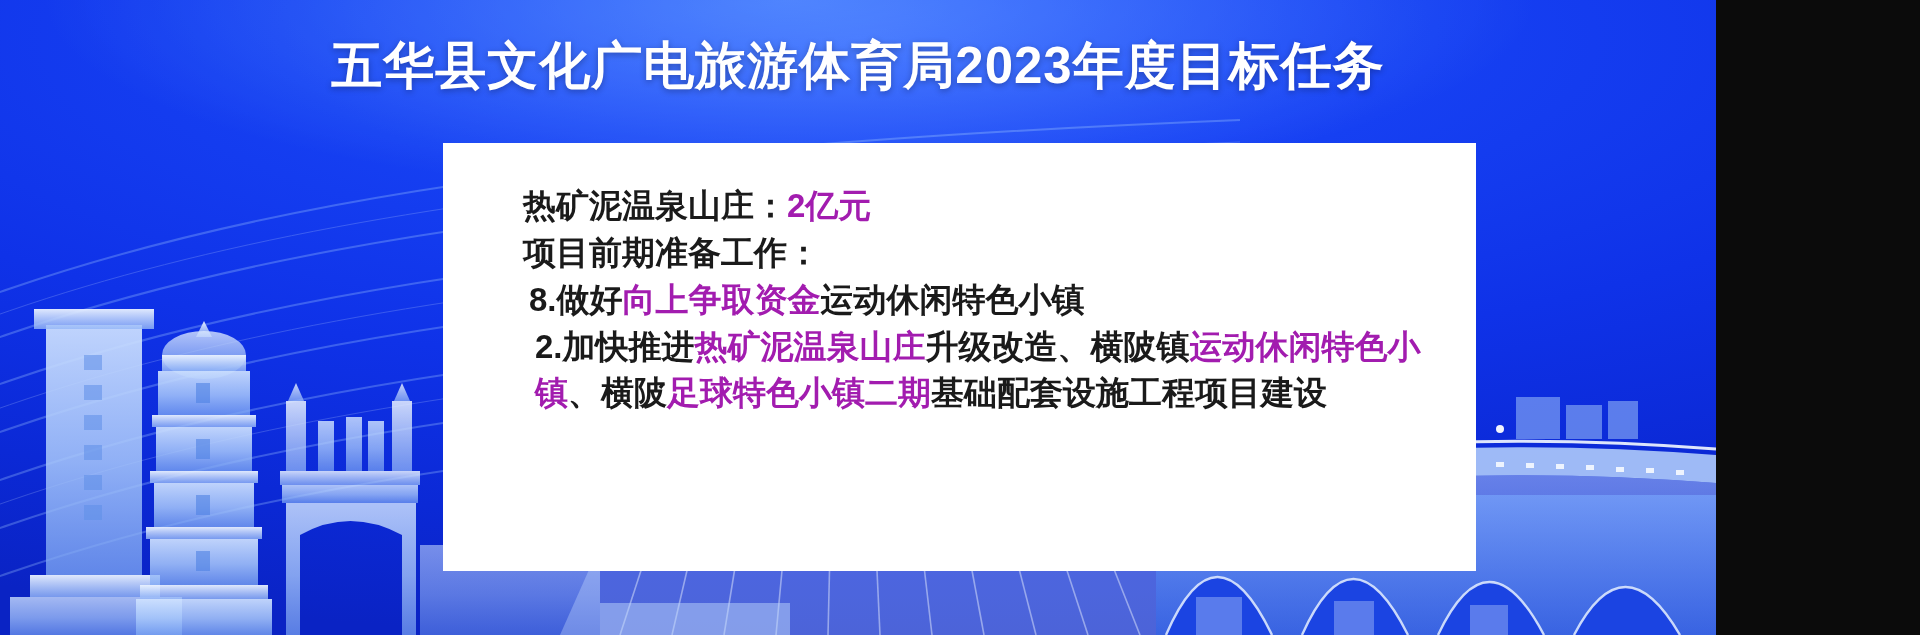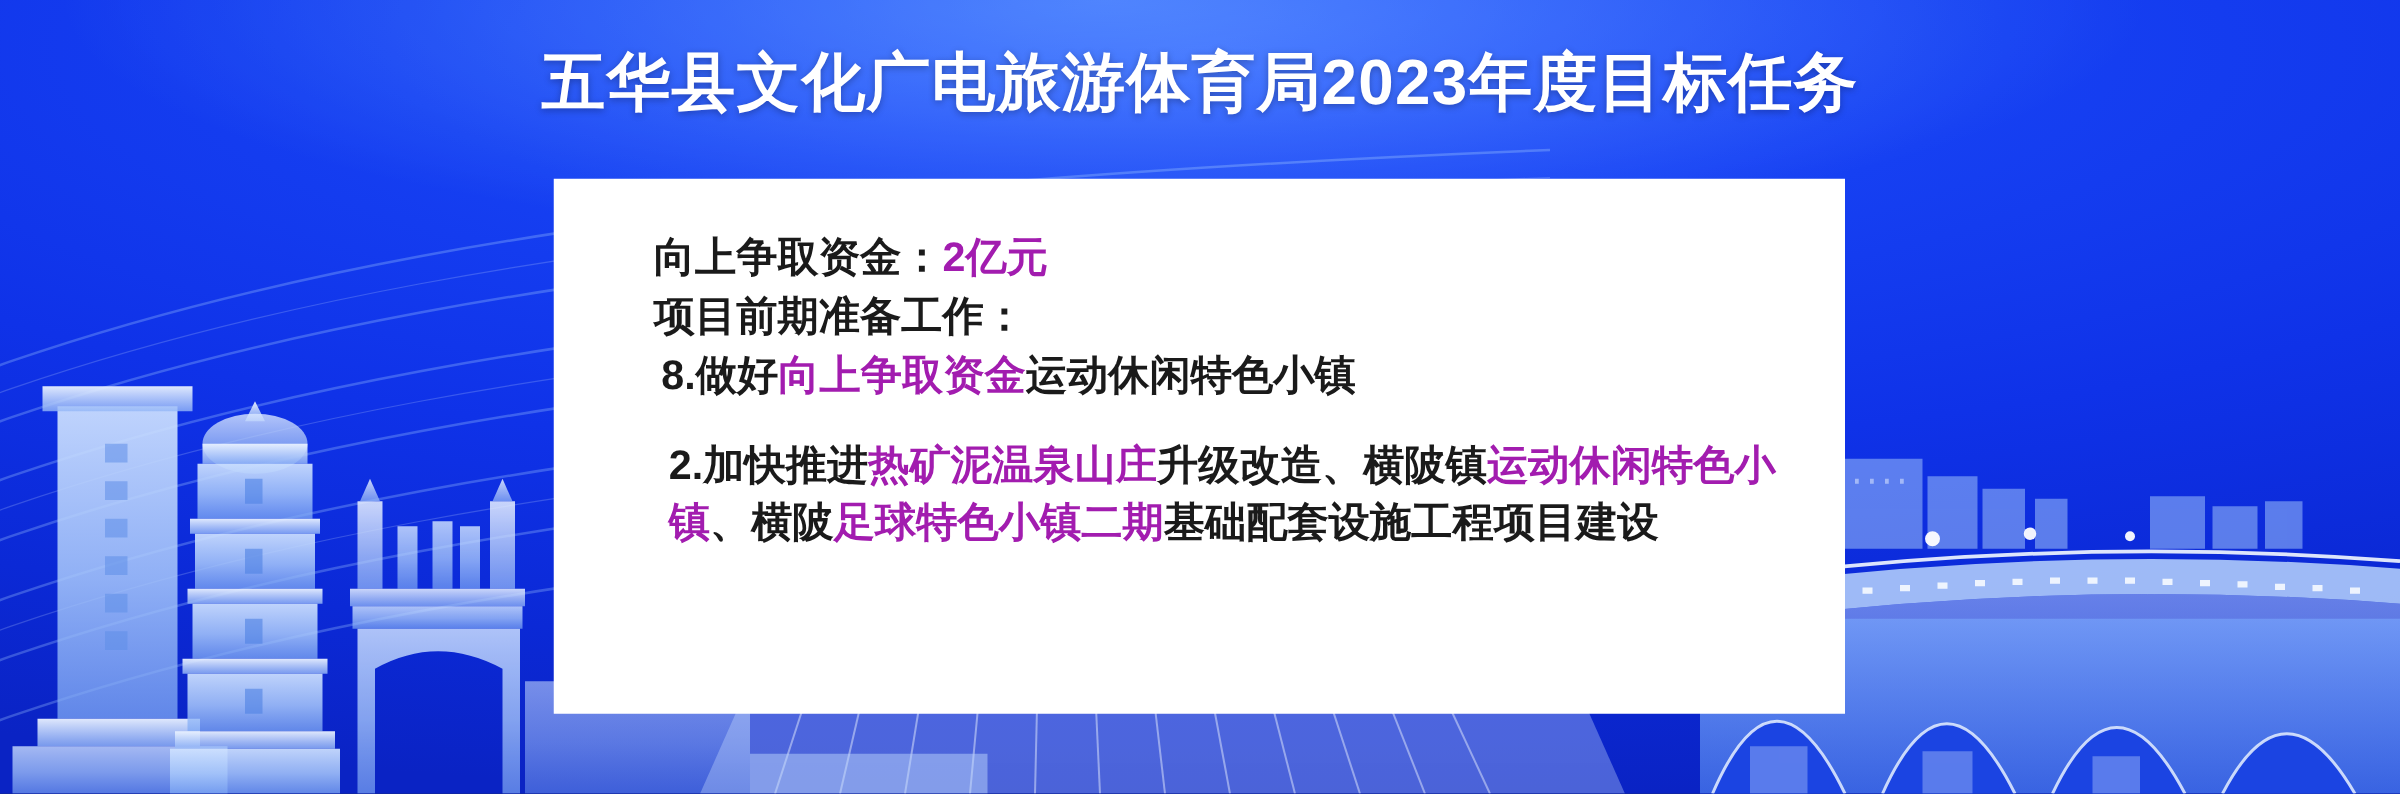--- a/index.html
+++ b/index.html
@@ -2,21 +2,21 @@
 <html><head>
 <meta charset="utf-8">
 <style>
   html, body {
     margin: 0;
     padding: 0;
     background: #0b0b0b;
   }
   #stage {
     position: relative;
-    width: 1920px;
+    width: 1716px;
     height: 635px;
     overflow: hidden;
     font-family: "Liberation Sans", "DejaVu Sans", sans-serif;
     background: #1134ec;
   }
 
   
   .bg-base {
     position: absolute;
     inset: 0;
@@ -97,21 +97,21 @@
   .card-body {
     color: #1a1a1a;
     font-size: 33px;
     font-weight: 700;
     line-height: 1.42;
   }
   .line { white-space: nowrap; }
   .line.wrap { white-space: normal; }
   .indent-1 { padding-left: 44px; }
   .indent-2 { padding-left: 50px; }
-  .indent-3 { padding-left: 56px; margin-top: 25px; }
+  .indent-3 { padding-left: 56px; }
   .red { color: #a21caf; }
   .blk { color: #1a1a1a; }
 </style>
 </head>
 <body>
 
 <div id="stage">
 
   <div class="bg-base"></div>
   <div class="bg-sky-glow"></div>
@@ -327,20 +327,20 @@
         <rect x="178" y="296" width="40" height="34"></rect>
         <rect x="314" y="300" width="38" height="30"></rect>
       </g>
     </svg>
   </div>
 
   <div class="title">五华县文化广电旅游体育局2023年度目标任务</div>
 
   <div class="card">
     <div class="card-body">
-        <div class="line indent-1"><span class="blk">向上争取资金：</span><span class="red">2亿元</span></div>
+        <div class="line indent-1"><span class="blk">热矿泥温泉山庄：</span><span class="red">2亿元</span></div>
         <div class="line indent-1"><span class="blk">项目前期准备工作：</span></div>
         <div class="line indent-2"><span class="blk">8.做好</span><span class="red">向上争取资金</span><span class="blk">运动休闲特色小镇</span></div>
         <div class="line indent-3 wrap"><span class="blk">2.加快推进</span><span class="red">热矿泥温泉山庄</span><span class="blk">升级改造、横陂镇</span><span class="red">运动休闲特色小镇</span><span class="blk">、横陂</span><span class="red">足球特色小镇二期</span><span class="blk">基础配套设施工程项目建设</span></div>
       </div>
   </div>
 
 </div>
 
 </body></html>

